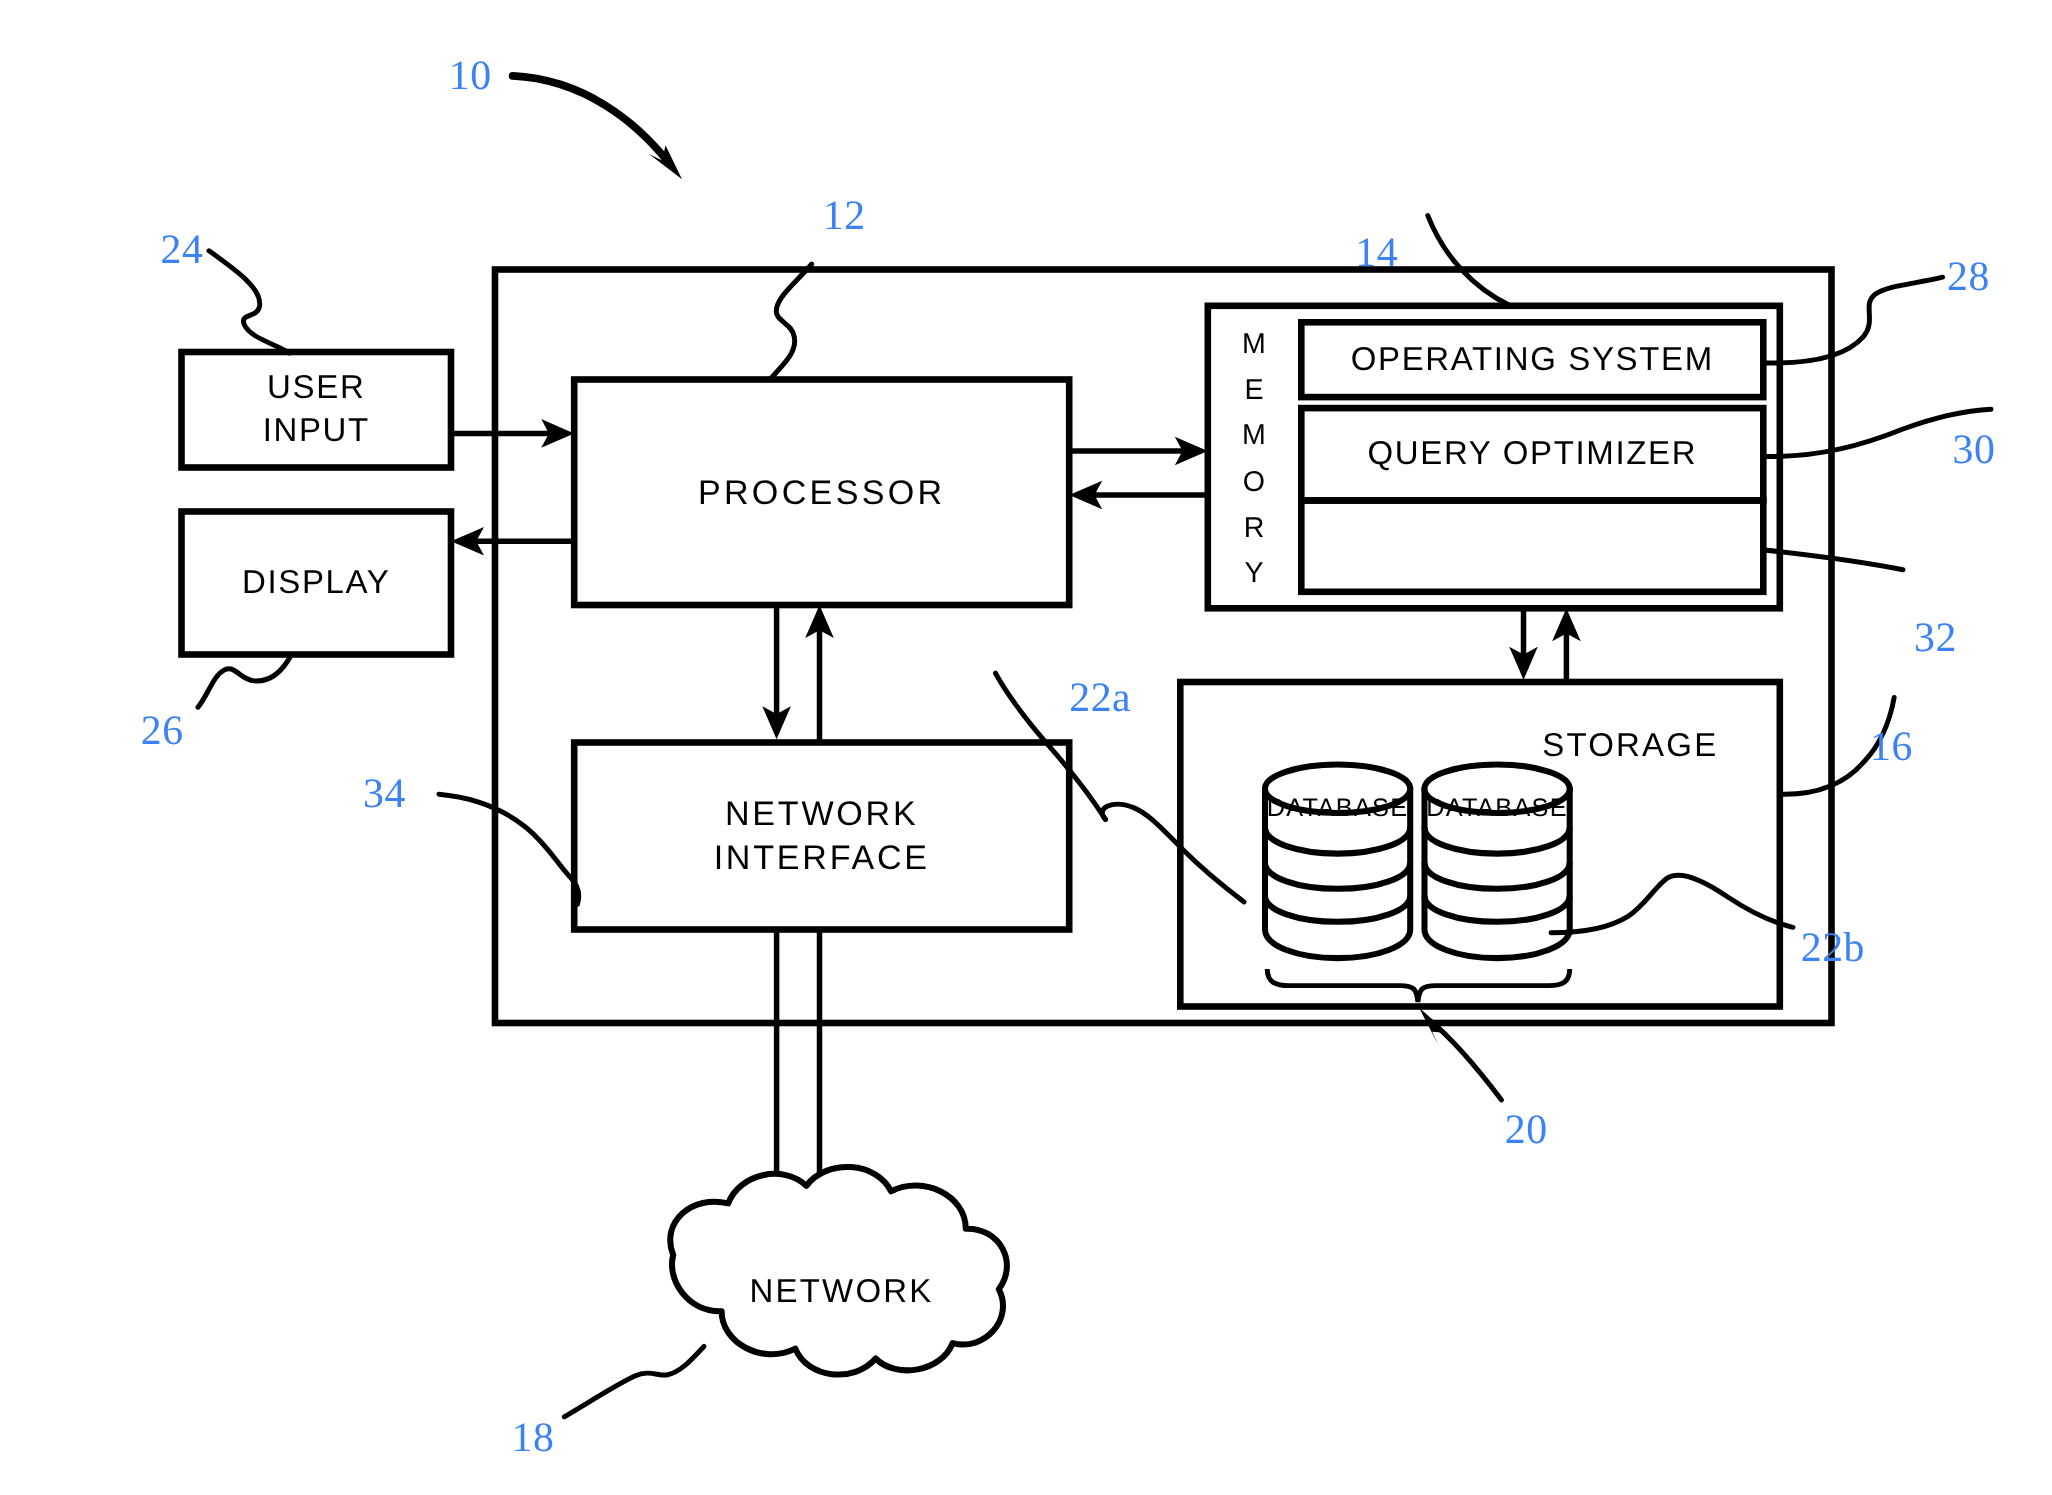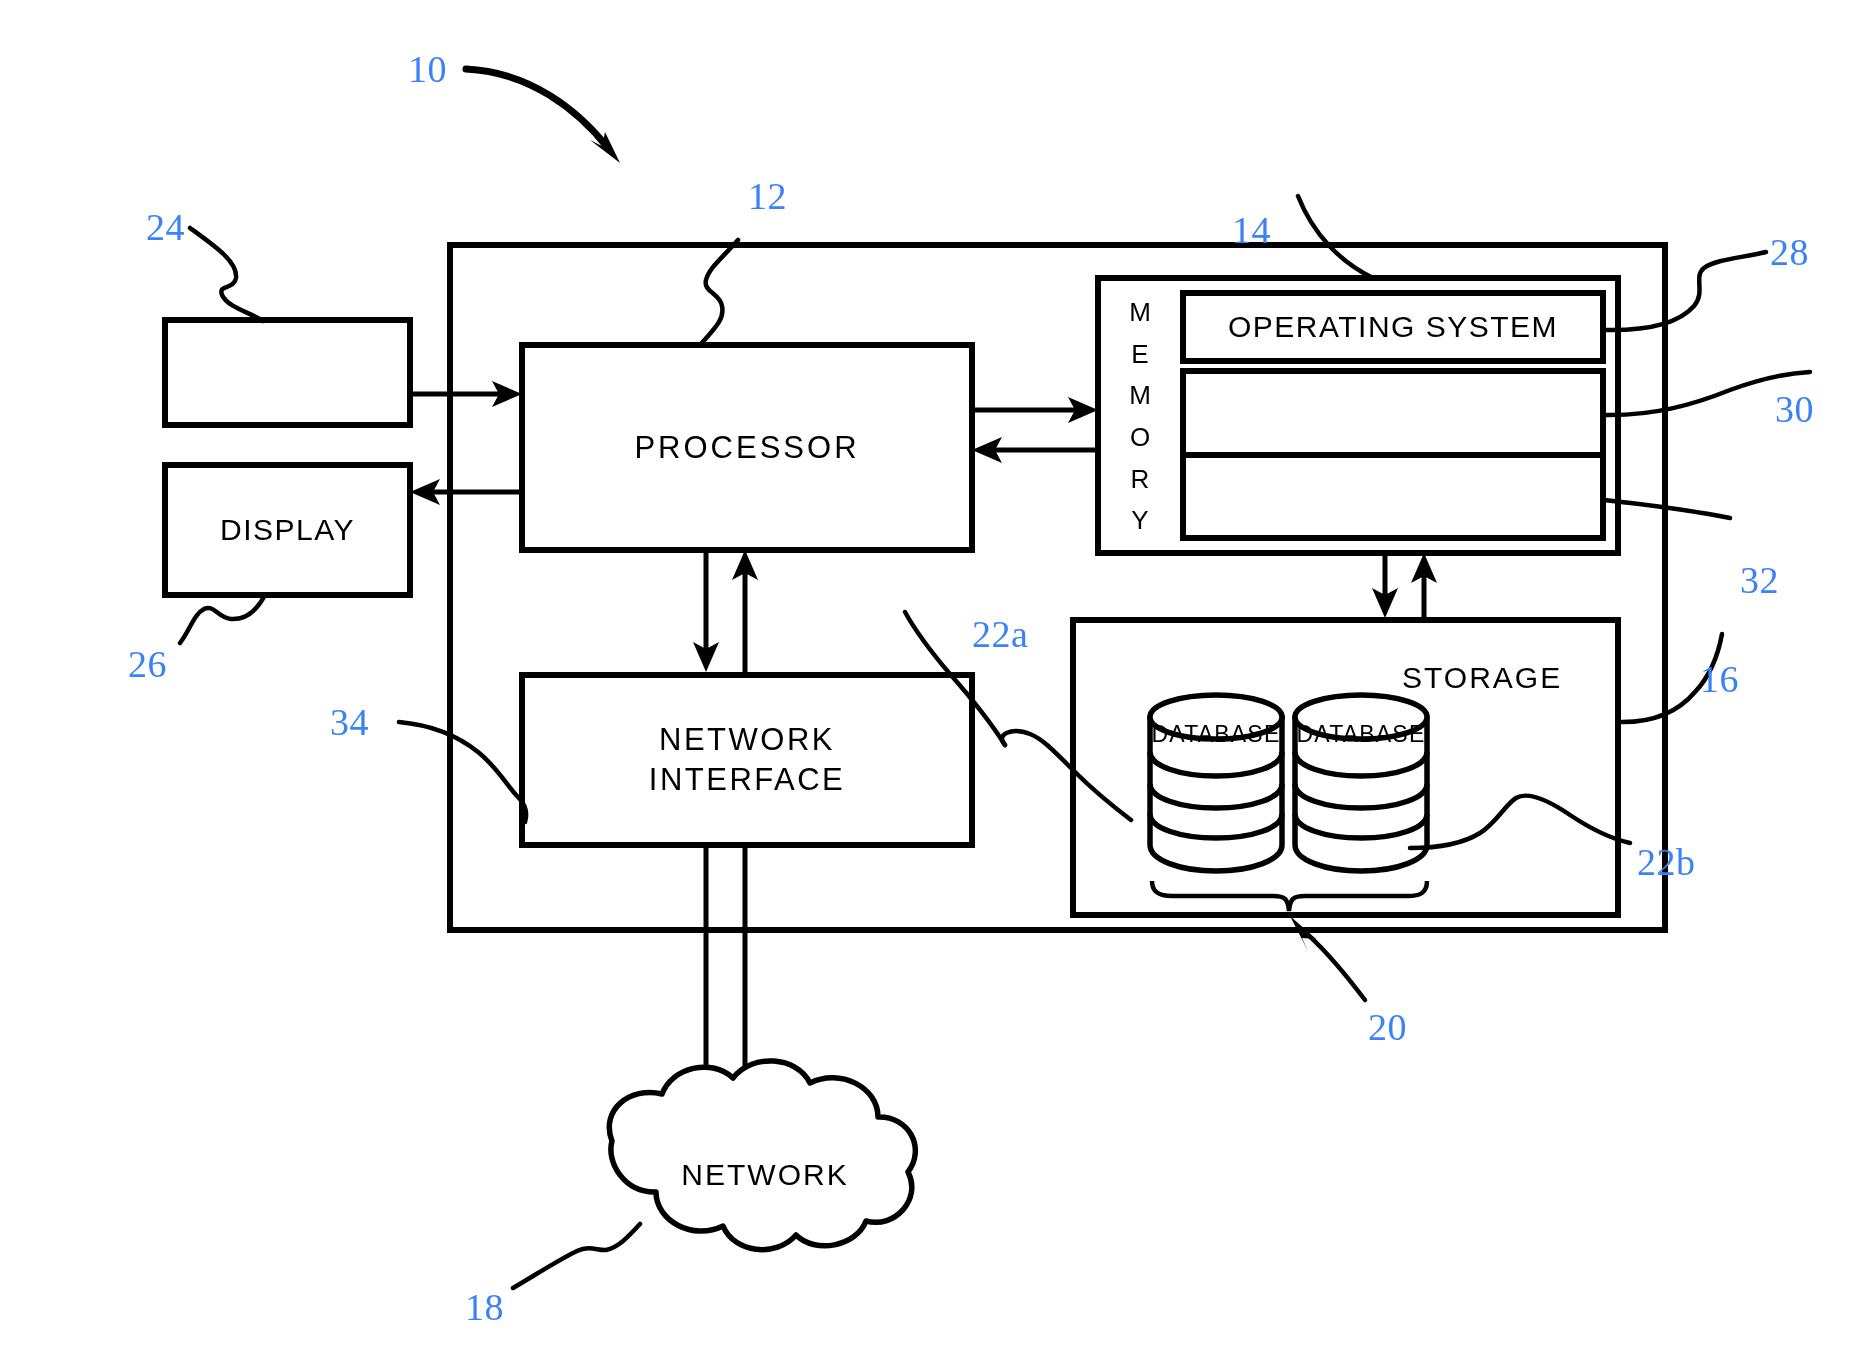--- a/index.html
+++ b/index.html
@@ -225,20 +225,24 @@
 
     <path class="lead" d="M399 722 C432 725 458 736 478 752 C497 767 508 787 518 797 C525 804 528 812 525 822"></path>
 
     <path class="lead" d="M1365 1000 C1343 971 1320 944 1300 928"></path>
     <polygon class="arrowhead" points="1290,916 1308,951 1302,938 1316,939"></polygon>
 
     <path class="lead" d="M513 1288 C540 1272 562 1258 577 1251 C590 1245 598 1251 606 1250 C618 1248 628 1237 640 1224"></path>
 
   </svg>
 
+  <div class="txt block-label center-in" style="left:165px; top:320px; width:245px; height:105px; flex-direction:column;">
+    <span>USER</span>
+    <span>INPUT</span>
+  </div>
 
   <div class="txt block-label center-in" style="left:165px; top:465px; width:245px; height:130px;">DISPLAY</div>
 
   <div class="txt block-label-lg center-in" style="left:522px; top:345px; width:450px; height:205px; letter-spacing:3px;">PROCESSOR</div>
 
   <div class="txt block-label-lg center-in" style="left:522px; top:675px; width:450px; height:170px; flex-direction:column; letter-spacing:2.5px;">
     <span>NETWORK</span>
     <span>INTERFACE</span>
   </div>
 
@@ -246,20 +250,21 @@
     <span>M</span>
     <span>E</span>
     <span>M</span>
     <span>O</span>
     <span>R</span>
     <span>Y</span>
   </div>
 
   <div class="txt block-label center-in" style="left:1183px; top:293px; width:420px; height:68px;">OPERATING SYSTEM</div>
 
+  <div class="txt block-label center-in" style="left:1183px; top:371px; width:420px; height:84px;">QUERY OPTIMIZER</div>
 
 
   <div class="txt block-label" style="left:1402px; top:659px; letter-spacing:2px;">STORAGE</div>
 
   <div class="txt small-label center-in" style="left:1150px; top:718px; width:132px; height:34px;">DATABASE</div>
 
   <div class="txt small-label center-in" style="left:1295px; top:718px; width:132px; height:34px;">DATABASE</div>
 
   <div class="txt block-label center-in" style="left:630px; top:1155px; width:270px; height:40px; letter-spacing:2px;">NETWORK</div>
 

